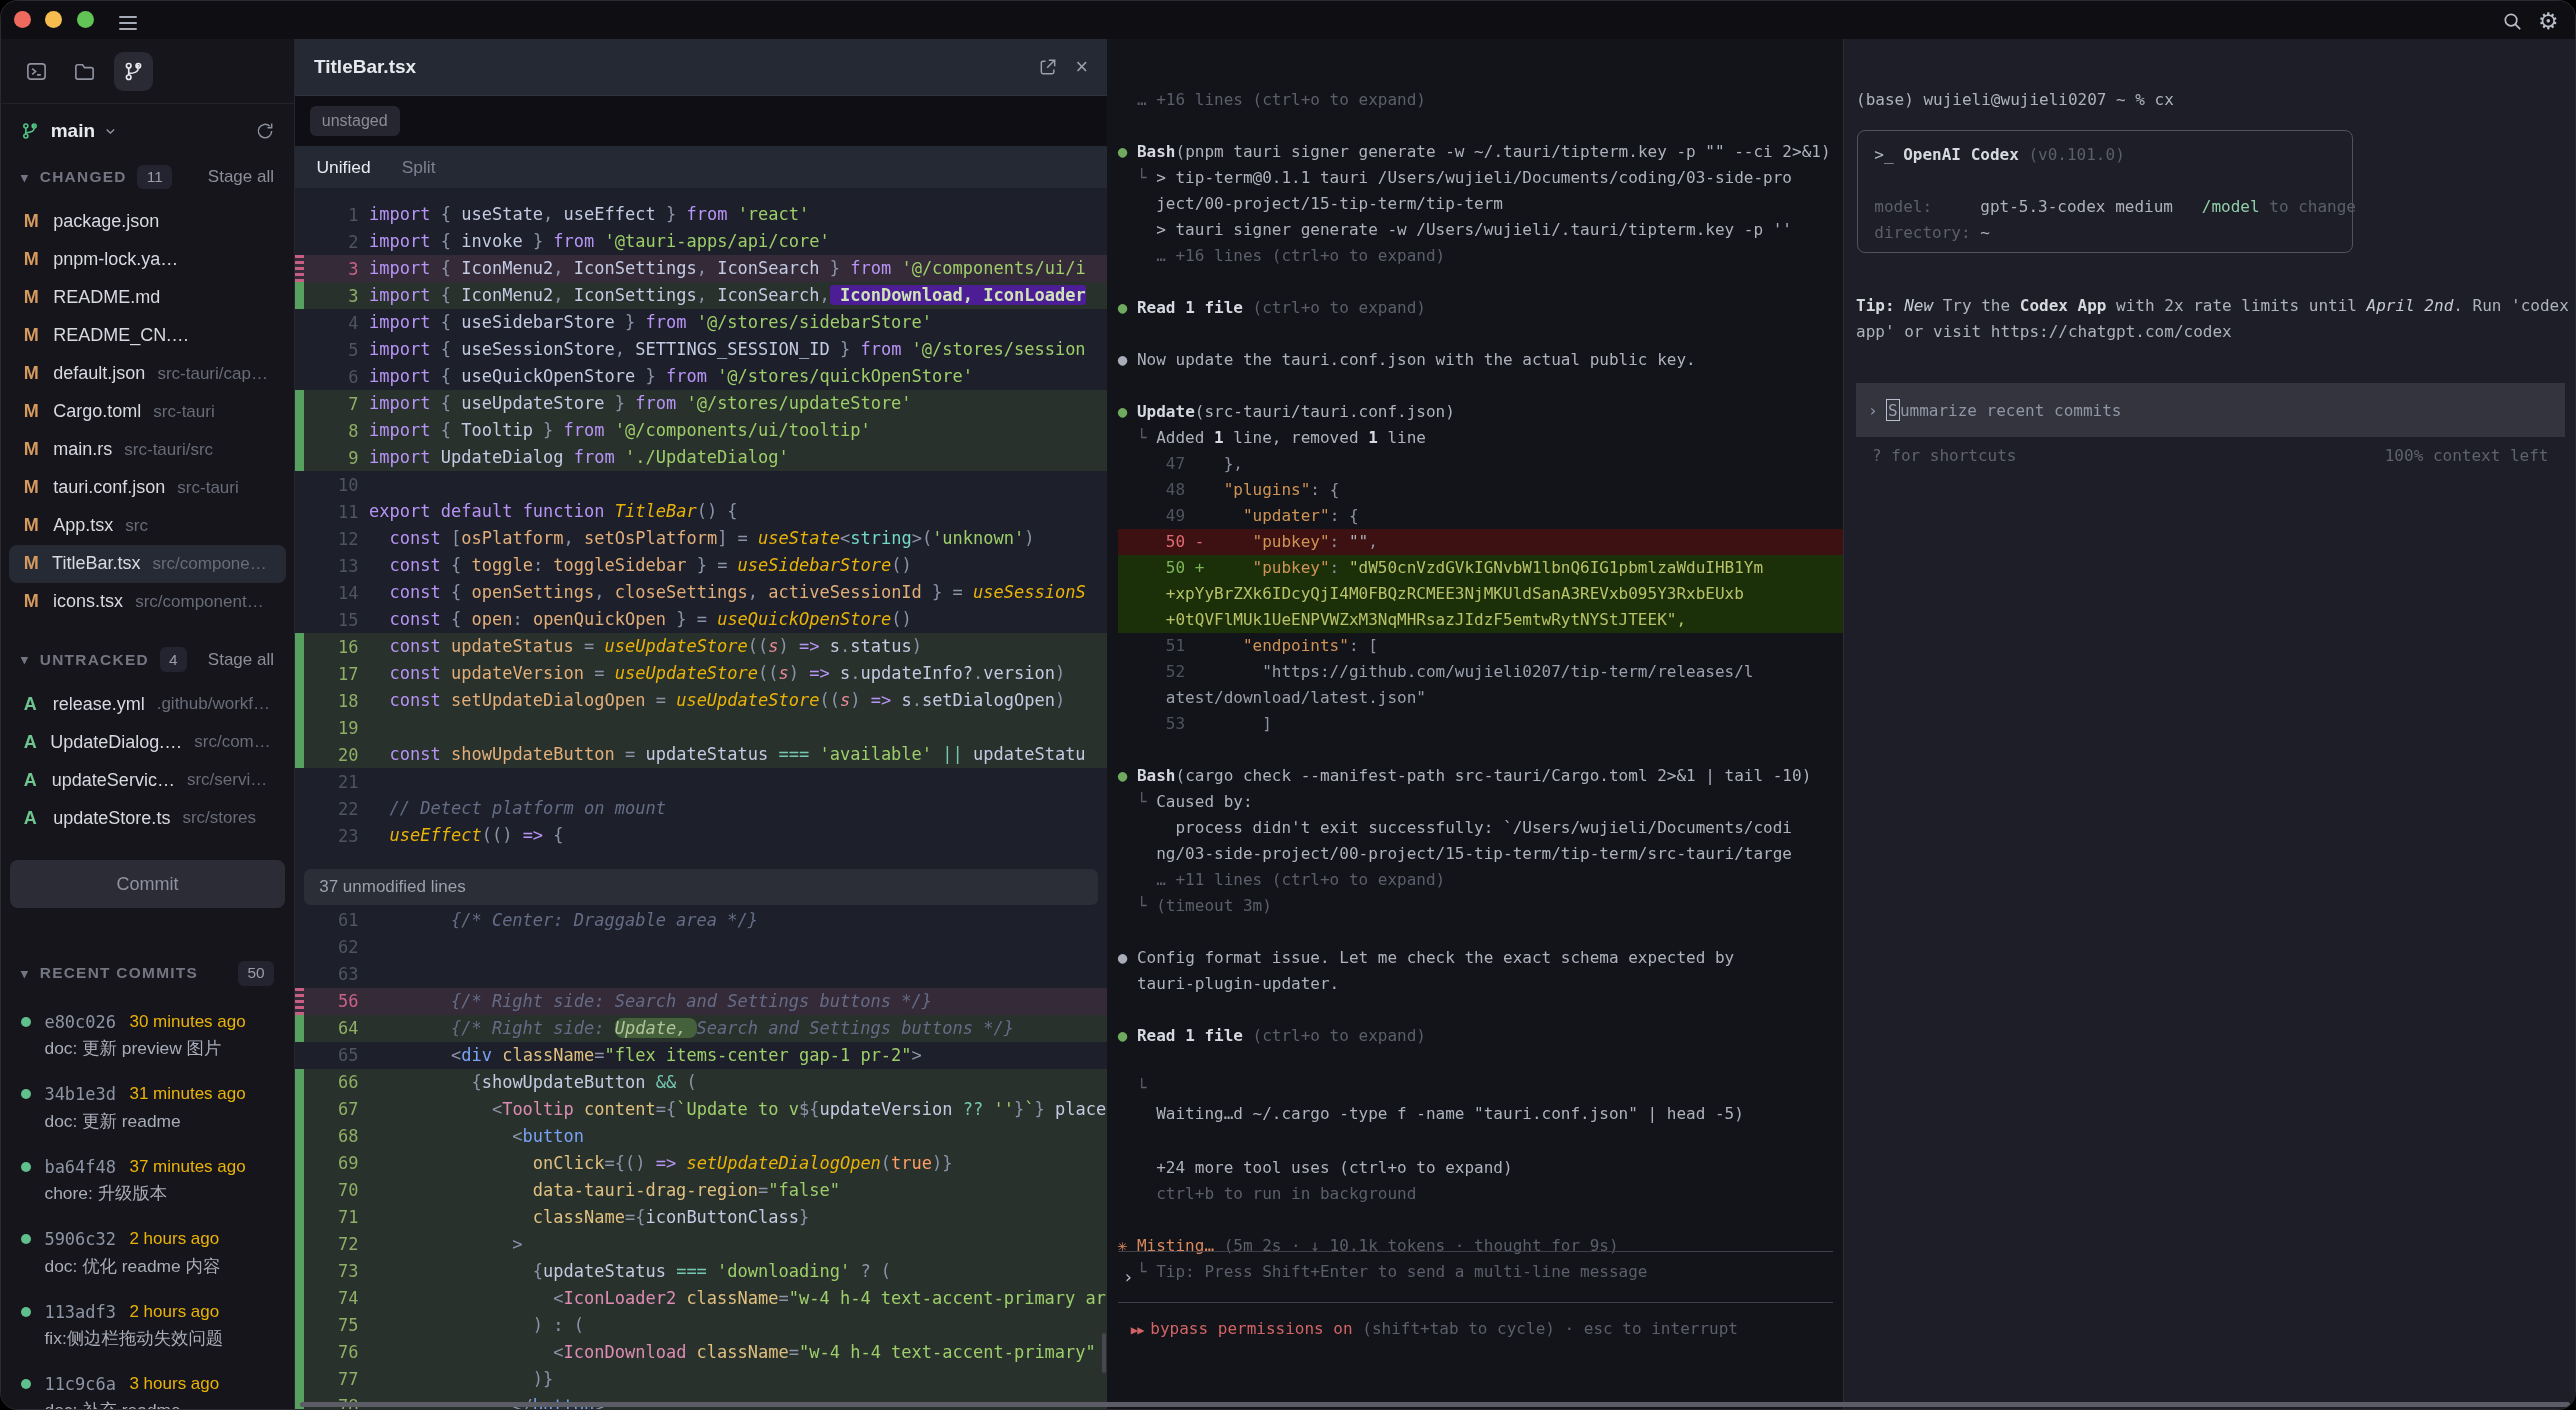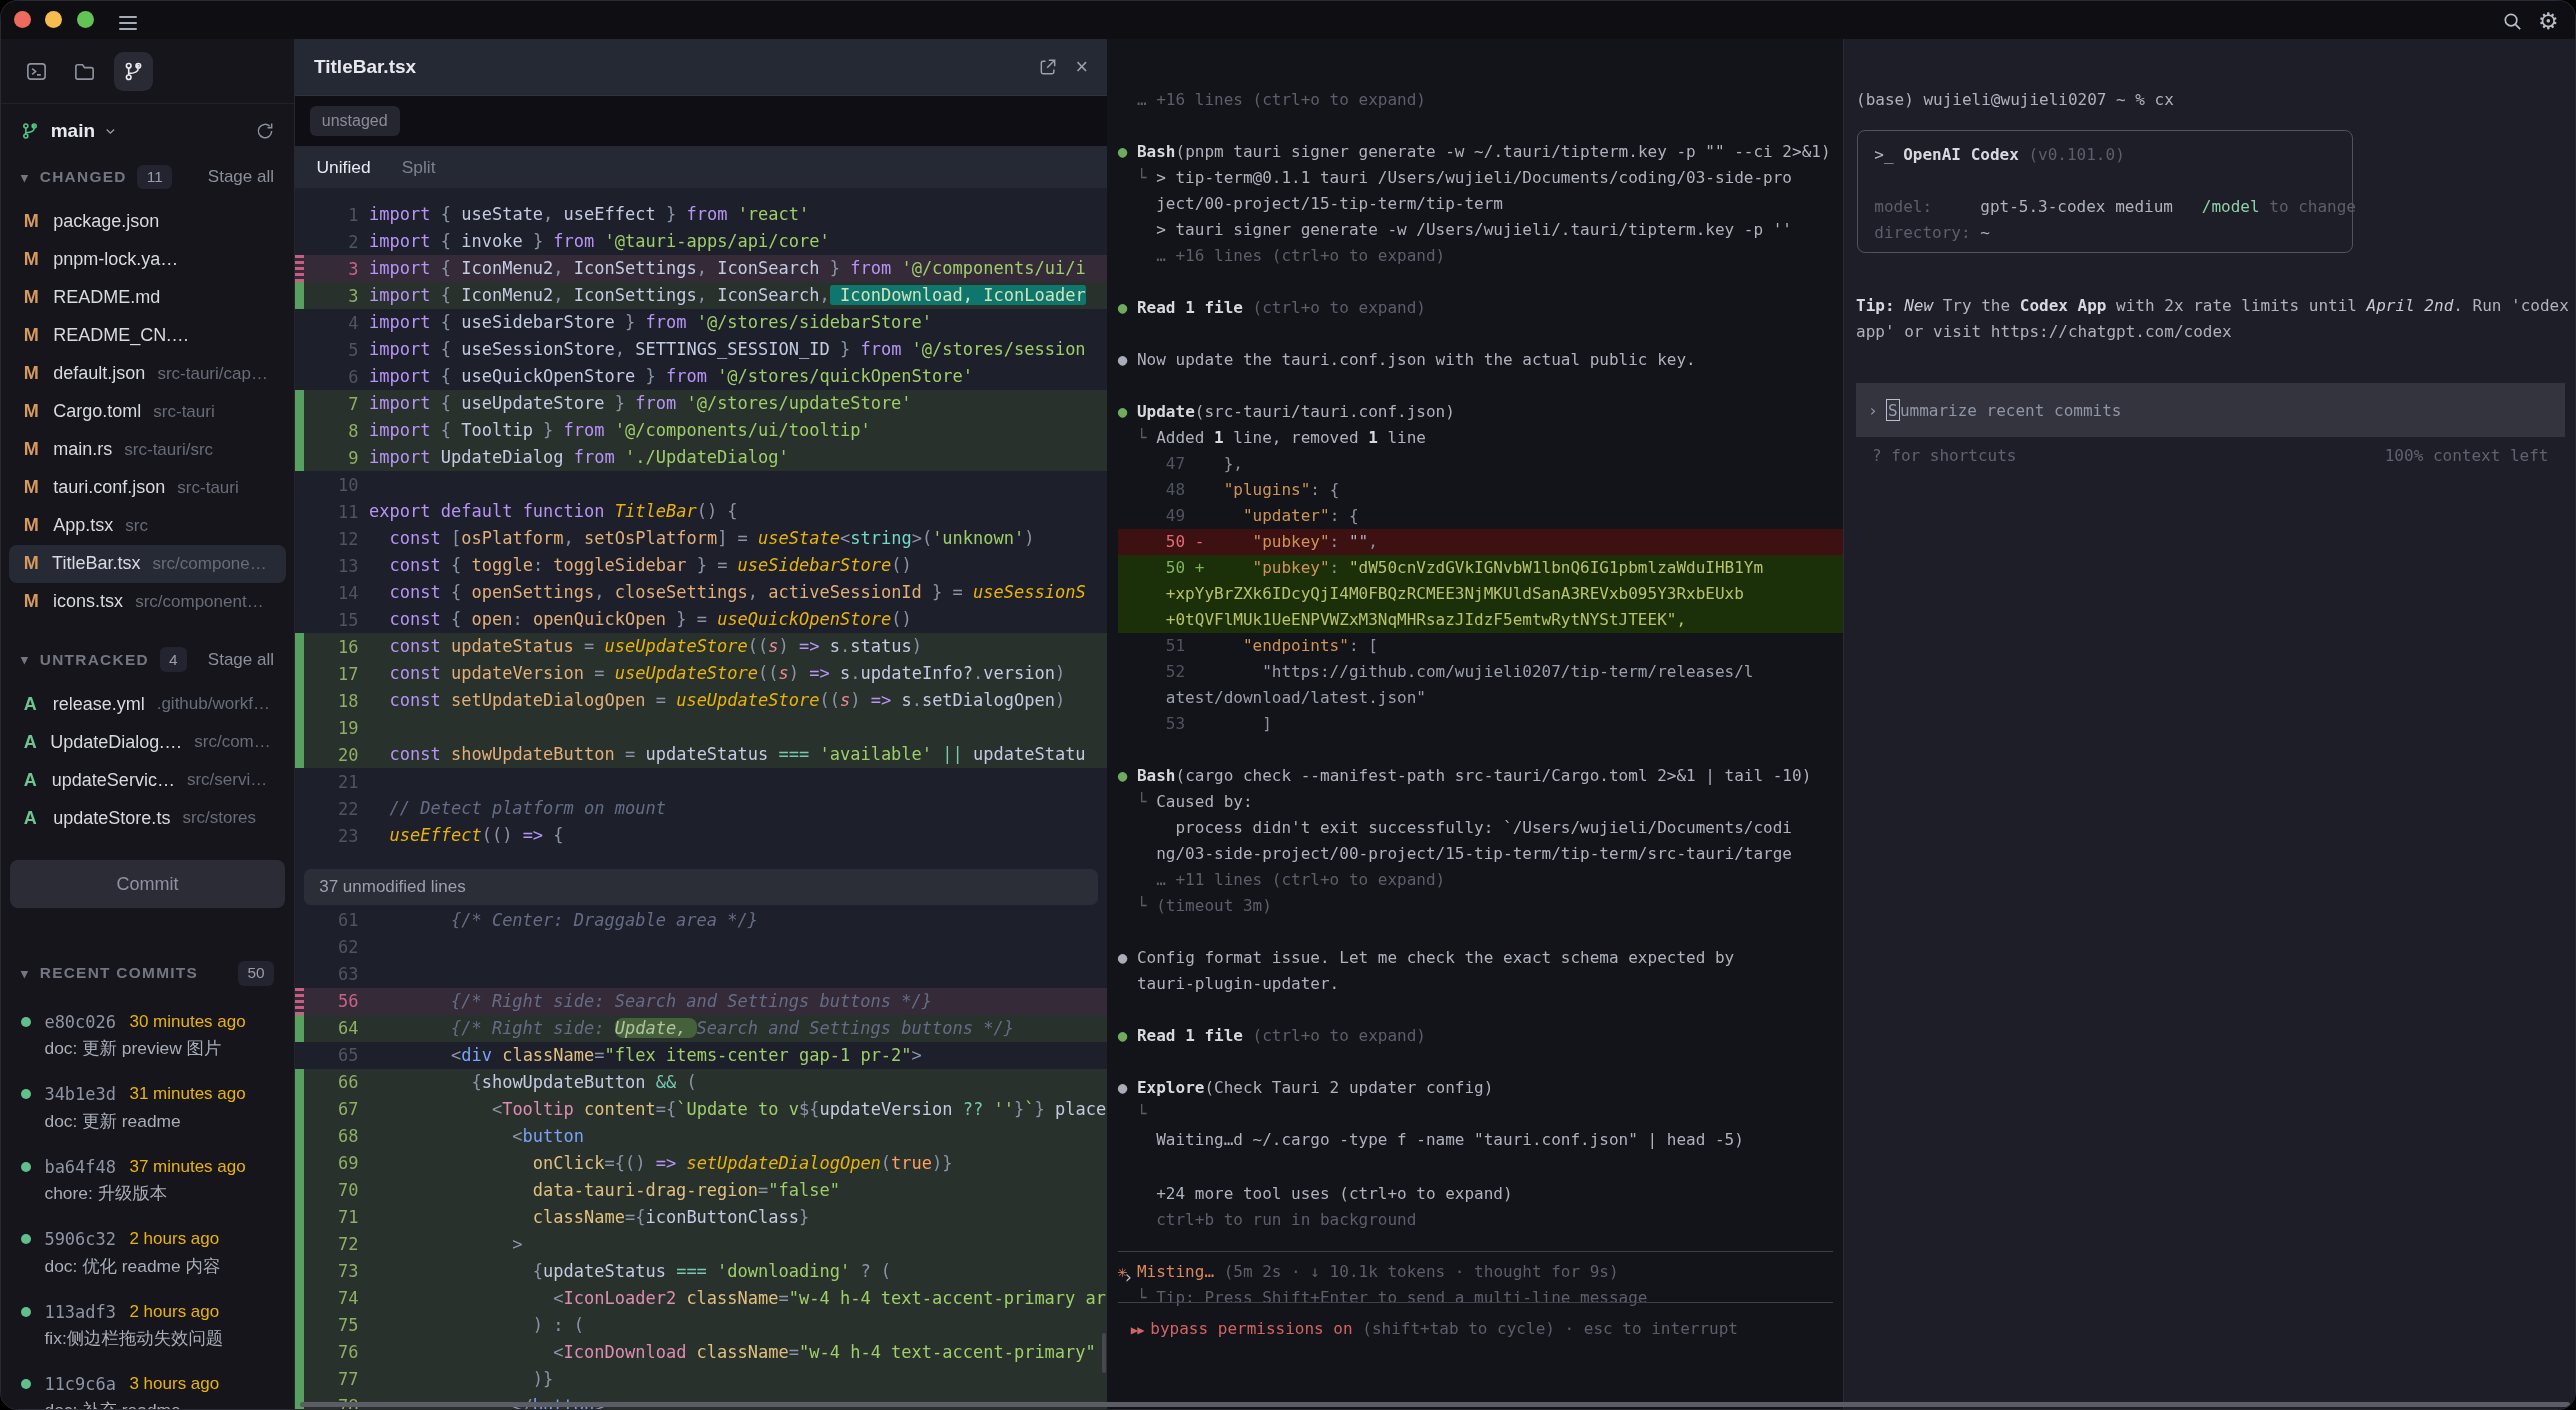--- a/index.html
+++ b/index.html
@@ -58,21 +58,21 @@
   .row-a{background:#28312b;} .row-a .ln{color:#8fae66;} .row-a .mk{background:#57a05f;}
   .row-d{background:#352a38;} .row-d .ln{color:#c96287;}
   .row-d .mk{background:repeating-linear-gradient(to bottom,#c75f84 0 3.4px,rgba(0,0,0,0) 3.4px 6px);}
   .dbar{margin:20px 9.4px 1.3px 9.4px;height:36px;background:#2b2d37;border-radius:6.7px;color:#9aa0ac;font-size:17px;display:flex;align-items:center;padding-left:14.8px;font-family:"Liberation Sans",sans-serif;}
   .vdash{position:absolute;right:1.3px;top:1294px;width:4px;height:40px;background:#474752;border-radius:2px;}
   
   .sg-ck{color:#b794f6;} .sg-cp{color:#8b93a8;} .sg-ct{color:#c3cbe3;} .sg-cf{color:#eab308;font-style:italic;}
   .sg-cs{color:#9ece6a;} .sg-cv{color:#e2ae7a;} .sg-cc{color:#656c86;font-style:italic;}
   .sg-ctag{color:#7aa2f7;} .sg-ccmp{color:#de8cb3;} .sg-cat{color:#e0c080;} .sg-car{color:#b794f6;}
   .sg-cop{color:#76c7b2;} .sg-cnum{color:#ff9e64;} .sg-cty{color:#73daca;} .sg-cpr{color:#e78a9b;font-style:italic;}
-  .sg-hl{background:#0f766e;color:#cfe3b8;border-radius:2.7px;}
+  .sg-hl{background:#4c1d95;color:#cfe3b8;border-radius:2.7px;font-weight:bold;}
   .sg-hlc{background:#45613c;color:#b2c39c;font-style:italic;border-radius:8px;}
   
   .term{font-family:"DejaVu Sans Mono",monospace;color:#adb2bc;}
   .agent .tbody{padding:48px 0 0 10.7px;font-size:16px;}
   .tl-line{height:26px;line-height:26px;white-space:pre;}
   .sg-t{color:#adb2bc;} .sg-d{color:#5b5f6a;} .sg-b{color:#d6d9df;font-weight:bold;}
   .sg-gb{color:#6faa5e;} .sg-wb{color:#a8adb8;}
   .sg-or{color:#d9895b;} .sg-red{color:#d16464;}
   .sg-pp{color:#d16464;font-size:12px;letter-spacing:-0.7px;}
   .sg-key{color:#cf9455;} .sg-str{color:#9aa0ac;} .sg-grn{color:#b9c269;}
@@ -581,21 +581,20 @@
         <div class="tl-line"><span class="sg-t">      process didn't exit successfully: `/Users/wujieli/Documents/codi</span></div>
         <div class="tl-line"><span class="sg-t">    ng/03-side-project/00-project/15-tip-term/tip-term/src-tauri/targe</span></div>
         <div class="tl-line"><span class="sg-d">    … +11 lines (ctrl+o to expand)</span></div>
         <div class="tl-line"><span class="sg-d">  └ (timeout 3m)</span></div>
         <div style="height: 26px;"></div>
         <div class="tl-line"><span class="sg-wb">●</span><span class="sg-t"> Config format issue. Let me check the exact schema expected by</span></div>
         <div class="tl-line"><span class="sg-t">  tauri-plugin-updater.</span></div>
         <div style="height: 26px;"></div>
         <div class="tl-line"><span class="sg-gb">●</span><span class="sg-b"> Read 1 file</span><span class="sg-d"> (ctrl+o to expand)</span></div>
         <div style="height: 26px;"></div>
-        <div class="tl-line"><span class="sg-wb">●</span><span class="sg-b"> Explore</span><span class="sg-t">(Check Tauri 2 updater config)</span></div>
         <div class="tl-line"><span class="sg-d">  └</span></div>
         <div class="tl-line"><span class="sg-t">    Waiting…d ~/.cargo -type f -name "tauri.conf.json" | head -5)</span></div>
         <div style="height: 27.5px;"></div>
         <div class="tl-line"><span class="sg-t">    +24 more tool uses (ctrl+o to expand)</span></div>
         <div class="tl-line"><span class="sg-d">    ctrl+b to run in background</span></div>
         <div style="height: 26px;"></div>
         <div class="tl-line"><span class="sg-or">✳ Misting… </span><span class="sg-d">(5m 2s · ↓ 10.1k tokens · thought for 9s)</span></div>
         <div class="tl-line"><span class="sg-d">  └ Tip: Press Shift+Enter to send a multi-line message</span></div>
       </div>
     <div class="agent-footer">

